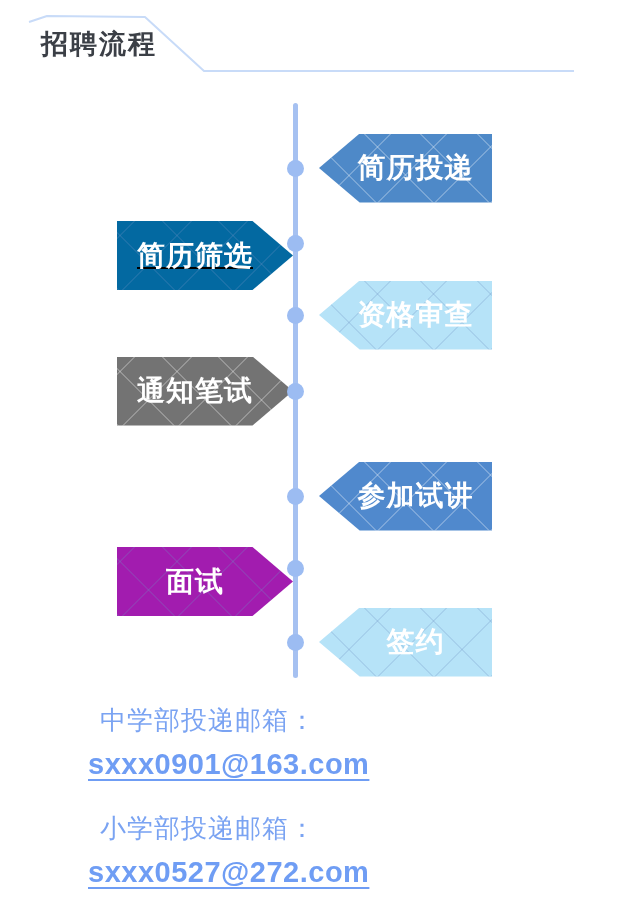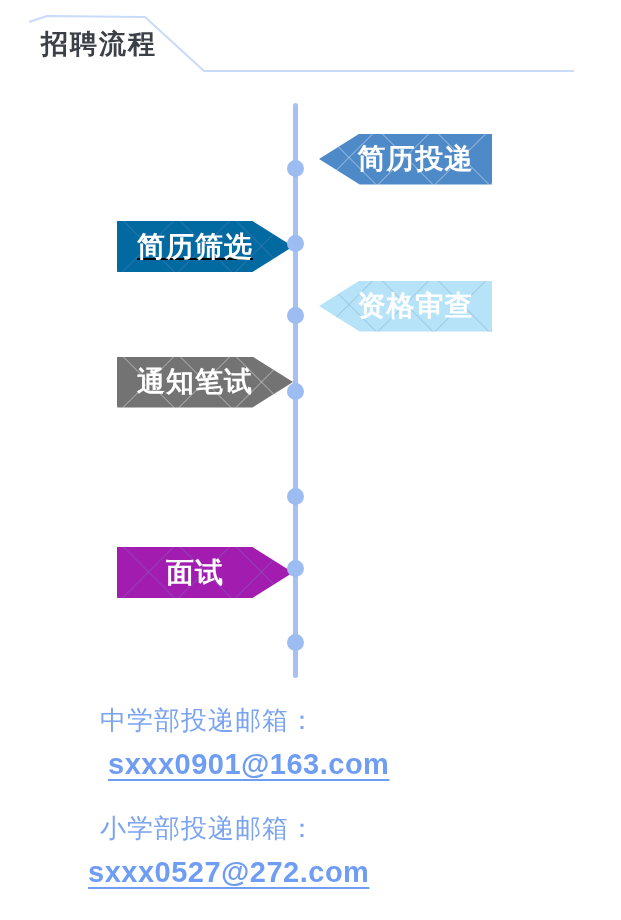--- a/index.html
+++ b/index.html
@@ -17,21 +17,21 @@
   .timeline{position:absolute;left:0;top:0;width:621px;height:700px;}
   .tl-line{
     position:absolute;left:293px;top:103px;width:5px;height:575px;
     background:var(--timeline-line,#A6C1F1);border-radius:3px;
   }
   .dot{
     position:absolute;left:287px;width:17px;height:17px;border-radius:50%;
     background:var(--timeline-dot,#9CBCF2);
   }
   .step{
-    position:absolute;height:51px;display:flex;align-items:center;justify-content:center;
+    position:absolute;height:69px;display:flex;align-items:center;justify-content:center;
     overflow:hidden;
   }
   .step span{
     position:relative;z-index:2;color:#ffffff;font-size:28px;font-weight:700;letter-spacing:1px;
     white-space:nowrap;
   }
   .step::before{
     content:"";position:absolute;inset:0;z-index:1;
   }
   .step.dark::before{
@@ -55,21 +55,21 @@
   .contact-label{
     position:absolute;left:88px;font-size:26px;color:var(--contact-text,#7AA3F2);
     letter-spacing:1px;
     margin-left:12px;
   }
   .contact-email{
     position:absolute;left:88px;font-size:29px;font-weight:700;color:var(--email-link,#6F9DF4);
     text-decoration:underline;text-underline-offset:5px;text-decoration-thickness:2px;
     cursor:pointer;letter-spacing:.5px;
   }
-  .l1{top:703px;} .e1{top:748px;margin-left:20px;} .l2{top:811px;} .e2{top:856px;}
+  .l1{top:703px;} .e1{top:748px;} .l2{top:811px;} .e2{top:856px;}
 </style>
 </head>
 <body>
 
 <div class="page">
 
   <div class="top-tick"></div>
 
   <svg class="header-rule" viewBox="0 0 621 90" fill="none">
     <path d="M29 22 L47 16 L145 17 L204 71 L574 71" stroke="#C8DBF8" stroke-width="2" stroke-linejoin="round" fill="none"></path>
@@ -89,25 +89,31 @@
       </div>
       <div class="dot" style="top: 234.5px;"></div>
       <div class="step right light" style="top: 280.5px; background: rgb(182, 227, 248);">
         <span>资格审查</span>
       </div>
       <div class="dot" style="top: 306.5px;"></div>
       <div class="step left dark" style="top: 356.5px; background: #737373;">
         <span>通知笔试</span>
       </div>
       <div class="dot" style="top: 382.5px;"></div>
+      <div class="step right dark" style="top: 461.5px; background: rgb(80, 137, 205);">
+        <span>参加试讲</span>
+      </div>
       <div class="dot" style="top: 487.5px;"></div>
       <div class="step left light" style="top: 547px; background: #a21caf;">
         <span>面试</span>
       </div>
       <div class="dot" style="top: 559.5px;"></div>
+      <div class="step right light" style="top: 607.5px; background: rgb(182, 227, 248);">
+        <span>签约</span>
+      </div>
       <div class="dot" style="top: 633.5px;"></div>
     </div>
 
   <div class="contact-label l1">中学部投递邮箱：</div>
   <a class="contact-email e1">sxxx0901@163.com</a>
 
   <div class="contact-label l2">小学部投递邮箱：</div>
   <a class="contact-email e2">sxxx0527@272.com</a>
 
 </div>

